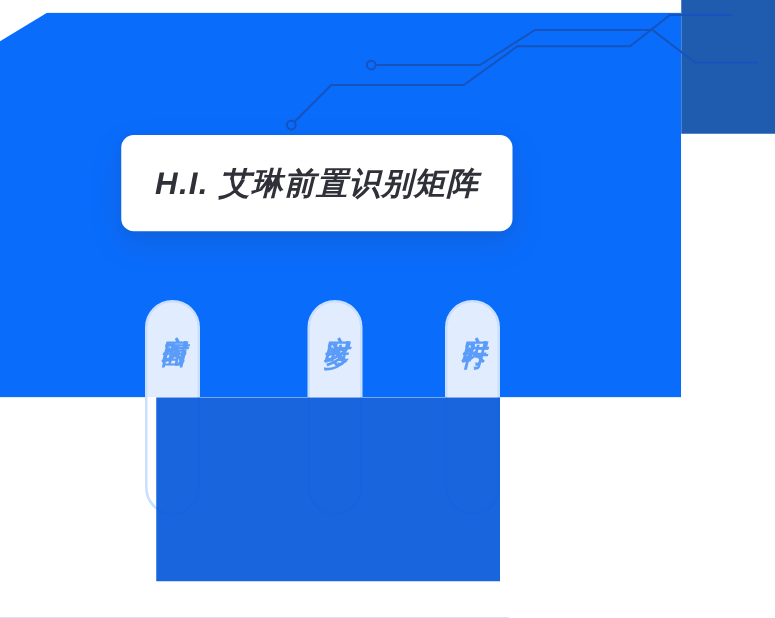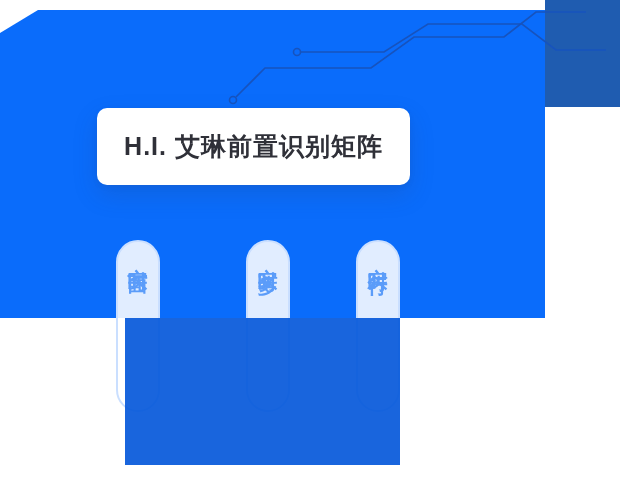--- a/index.html
+++ b/index.html
@@ -12,20 +12,21 @@
     --title-text:#2f3038;
   }
   *{margin:0;padding:0;box-sizing:border-box;}
   html,body{background:#ffffff;}
   body{font-family:"Liberation Sans","DejaVu Sans",sans-serif;}
   .stage{
     position:relative;
     width:620px;height:494px;
     background:#ffffff;
     overflow:hidden;
+    font-style:italic;
   }
   .accent-panel{
     position:absolute;
     left:545px;top:0;width:75px;height:107px;
     background:var(--accent-dark-blue);
     z-index:0;
   }
   .main-panel{
     position:absolute;
     left:0;top:10px;width:545px;height:308px;

